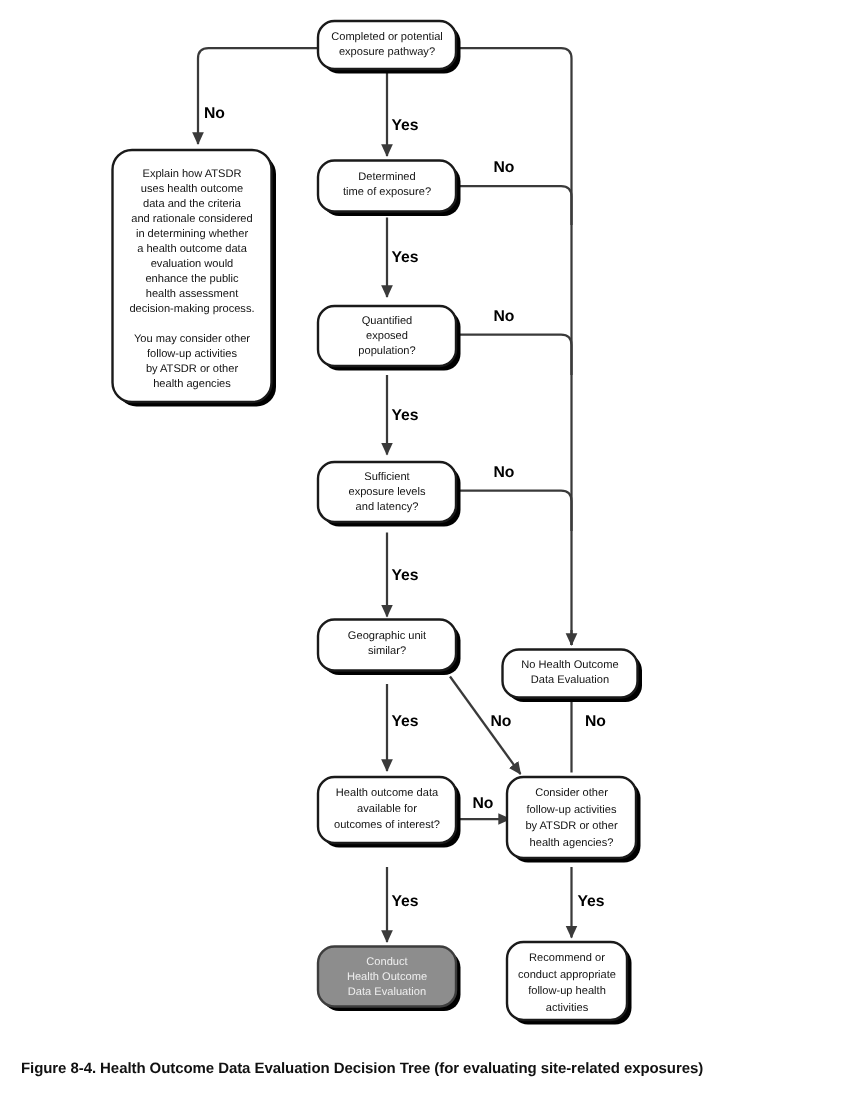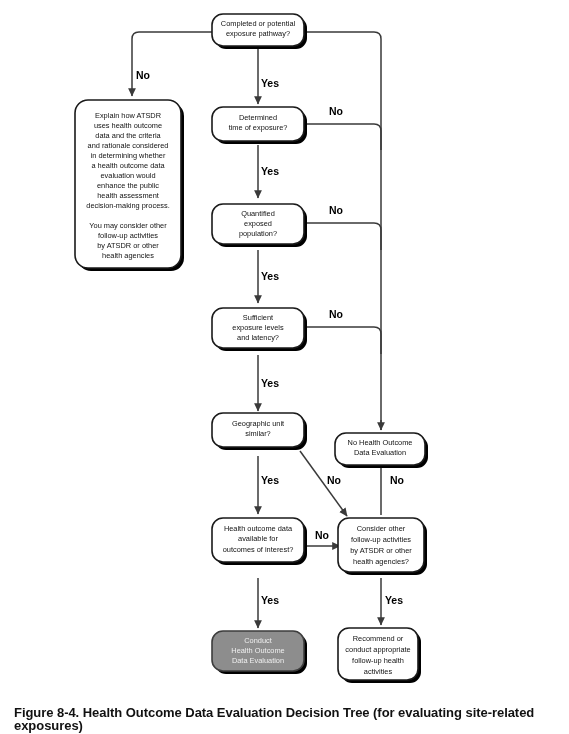--- a/index.html
+++ b/index.html
@@ -58,21 +58,21 @@
   .node-box.filled {
     fill: #8d8d8d;
     stroke: #3d3d3d;
   }
   #figure-caption {
     position: absolute;
     left: 14px;
     top: 706px;
     width: 548px;
     font-family: "Liberation Sans", sans-serif;
-    font-size: 13px;
+    font-size: 10px;
     font-weight: bold;
     color: #111111;
     letter-spacing: -0.05px;
     line-height: 13px;
   }
 </style>
 </head>
 <body>
 
 <div id="chart-canvas">

